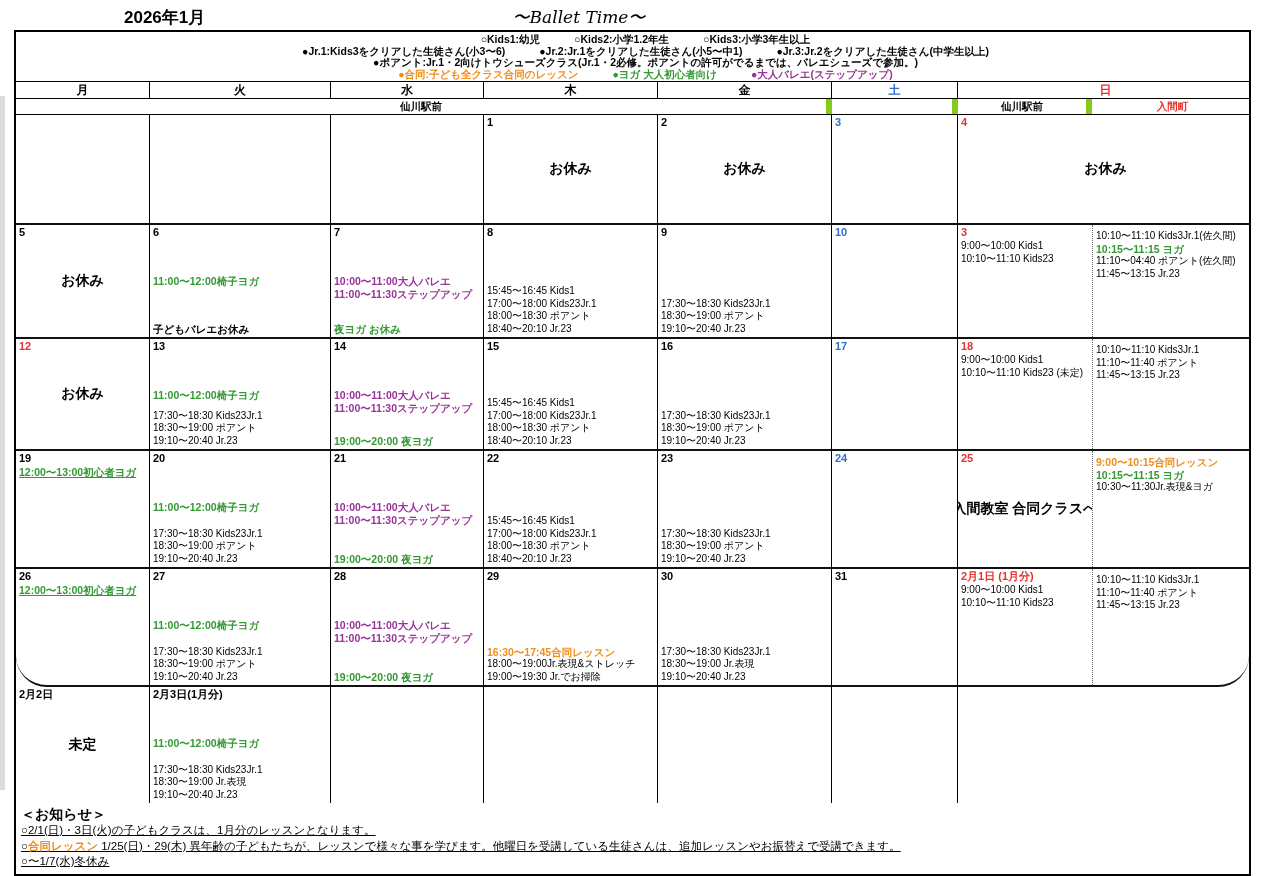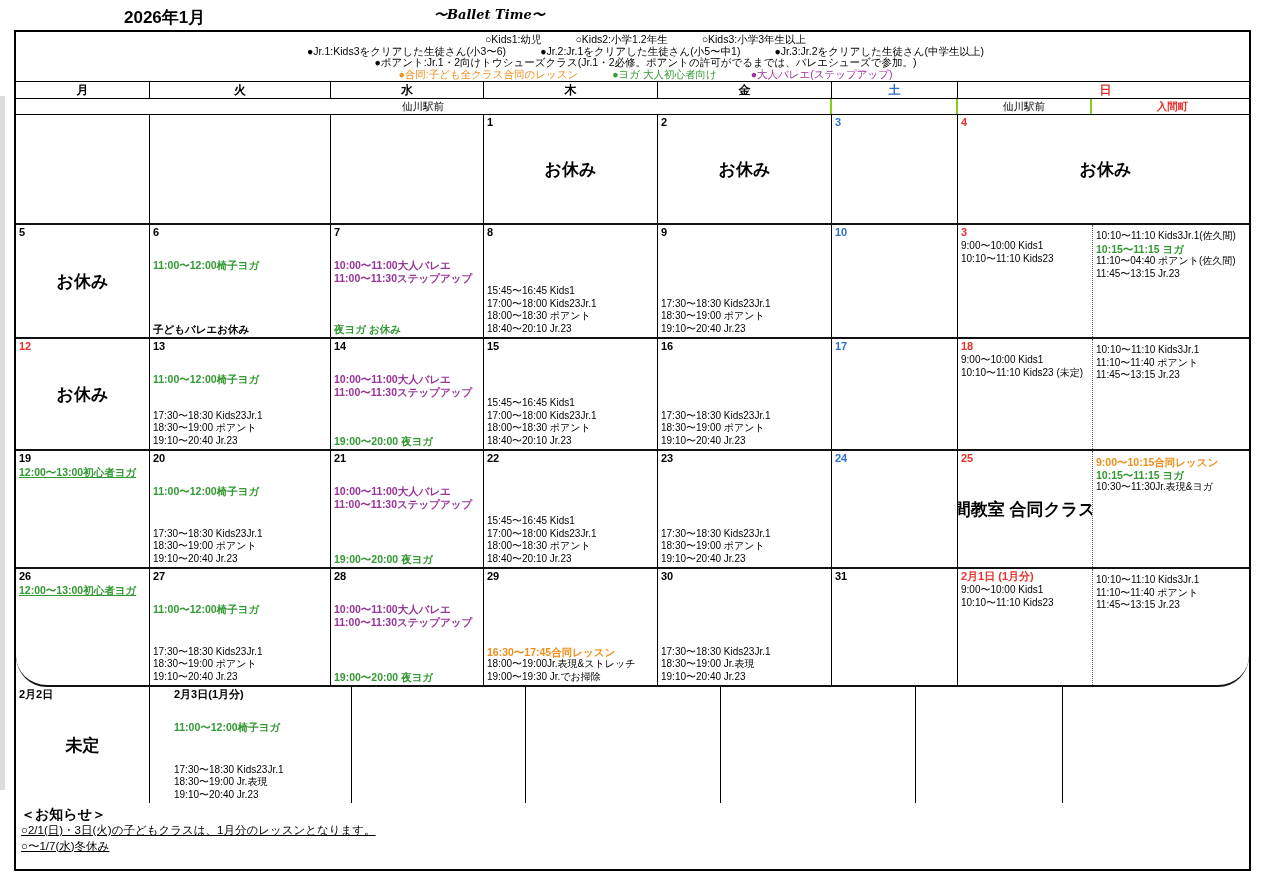--- a/index.html
+++ b/index.html
@@ -1,60 +1,60 @@
 <!DOCTYPE html>
 <html><head>
 <meta charset="utf-8">
 <style>
   html,body{margin:0;padding:0;background:#fff;}
   body{width:1265px;height:876px;position:relative;font-family:"Liberation Sans","DejaVu Sans",sans-serif;color:#000;overflow:hidden;}
   .page-edge{position:absolute;left:0;top:96px;width:5px;height:694px;background:#dcdcdc;}
   .cal-wrap{position:absolute;left:14px;top:6px;width:1237px;}
   .title-row{position:relative;height:24px;}
   .title-month{position:absolute;left:110px;top:0;font-size:17px;font-weight:bold;text-align:right;}
-  .title-name{position:absolute;left:420px;top:0;width:290px;font-size:13px;font-weight:bold;font-style:italic;font-family:"DejaVu Serif","Liberation Serif",serif;}
+  .title-name{position:absolute;left:420px;top:0;width:290px;text-align:center;font-size:17px;font-weight:normal;font-style:italic;font-family:"DejaVu Serif","Liberation Serif",serif;}
   .cal-body{border:2px solid #000;background:#fff;}
   
   .legend{border-bottom:1px solid #000;padding:2px 0 1px 0;}
-  .legend-line{display:flex;justify-content:center;gap:34px;font-size:10.5px;font-weight:normal;line-height:11.5px;white-space:nowrap;padding-left:26px;}
+  .legend-line{display:flex;justify-content:center;gap:34px;font-size:10.5px;font-weight:bold;line-height:11.5px;white-space:nowrap;padding-left:26px;}
   
   .k{color:#000;}
   .kb{color:#000;font-weight:bold;}
   .g,.gu{color:#339933;}
   .gu{text-decoration:underline;}
   .p{color:#993399;}
   .o{color:#ef8f1b;}
   .b{color:#2e6fce;}
   .r{color:#e8322d;}
   
   .dh-row{display:grid;grid-template-columns:134px 181px 153px 174px 174px 126px 295px;height:16px;border-bottom:1px solid #000;}
   .dh-cell{border-right:1px solid #000;text-align:center;font-size:12px;font-weight:bold;line-height:16px;}
   .dh-cell:last-child{border-right:none;}
   
   .loc-row{display:grid;grid-template-columns:816px 126px 134px 161px;height:15px;border-bottom:1px solid #000;}
-  .loc-cell{border-right:2px solid #84cc16;text-align:center;font-size:10.5px;line-height:15px;}
+  .loc-cell{border-right:6px solid #84cc16;text-align:center;font-size:10.5px;line-height:15px;font-weight:bold;}
   .loc-cell:last-child{border-right:none;font-weight:bold;}
   
   .week-row{display:grid;grid-template-columns:134px 181px 153px 174px 174px 126px 134px 161px;border-bottom:2px solid #111;}
-  .week-row:last-child{border-bottom:none;gap:21px;}
+  .week-row:last-child{border-bottom:none;}
   .day-cell{border-right:1px solid #000;position:relative;display:flex;flex-direction:column;padding:1px 3px 2px 3px;overflow:hidden;}
   .day-cell:last-child{border-right:none;}
   .day-cell:has(+ .dotted){border-right:none;}
   .day-cell.dotted{border-left:1px dotted #666;}
   .day-cell.iri{padding-top:4px;}
   .dnum{font-size:11px;font-weight:bold;line-height:13px;}
   .dnum.r{color:#e8322d;}
   .dnum.b{color:#2e6fce;}
   .top{margin-top:1px;}
-  .mid{margin-top:20px;}
+  .mid{margin-top:36px;}
   .bottom{margin-top:auto;}
   .ev{font-size:10px;line-height:12.5px;white-space:nowrap;}
   .ev.g,.ev.gu,.ev.p,.ev.o{font-size:10.5px;font-weight:bold;}
   .ev.kb{font-weight:bold;font-size:10.5px;}
-  .center-label{position:absolute;top:50%;left:50%;transform:translate(-50%,-50%);font-weight:bold;font-size:17px;white-space:nowrap;}
+  .center-label{position:absolute;top:50%;left:50%;transform:translate(-50%,-50%);font-weight:bold;font-size:14px;white-space:nowrap;}
   
   .notices{padding:2px 5px 4px 5px;min-height:60px;}
   .notices-title{font-size:14px;font-weight:bold;line-height:18px;}
   .notice-line{font-size:11.5px;line-height:15.5px;white-space:nowrap;text-decoration:underline;}
   .seg.o{font-weight:bold;}
 </style>
 </head>
 <body>
 
 <div class="page-edge"></div>
@@ -391,18 +391,19 @@
           <div class="day-cell"></div>
           <div class="day-cell"></div>
           <div class="day-cell" style="grid-column: span 2;"></div>
         </div>
       </div>
 
     <div class="notices">
       <div class="notices-title">＜お知らせ＞</div>
       <div>
           <div class="notice-line"><span class="seg k">○2/1(日)・3日(火)の子どもクラスは、1月分のレッスンとなります。</span></div>
+          <div class="notice-line"><span class="seg k">○</span><span class="seg o">合同レッスン</span><span class="seg k"> 1/25(日)・29(木)  異年齢の子どもたちが、レッスンで様々な事を学びます。他曜日を受講している生徒さんは、追加レッスンやお振替えで受講できます。</span></div>
           <div class="notice-line"><span class="seg k">○〜1/7(水)冬休み</span></div>
         </div>
     </div>
 
   </div>
 </div>
 
 </body></html>

